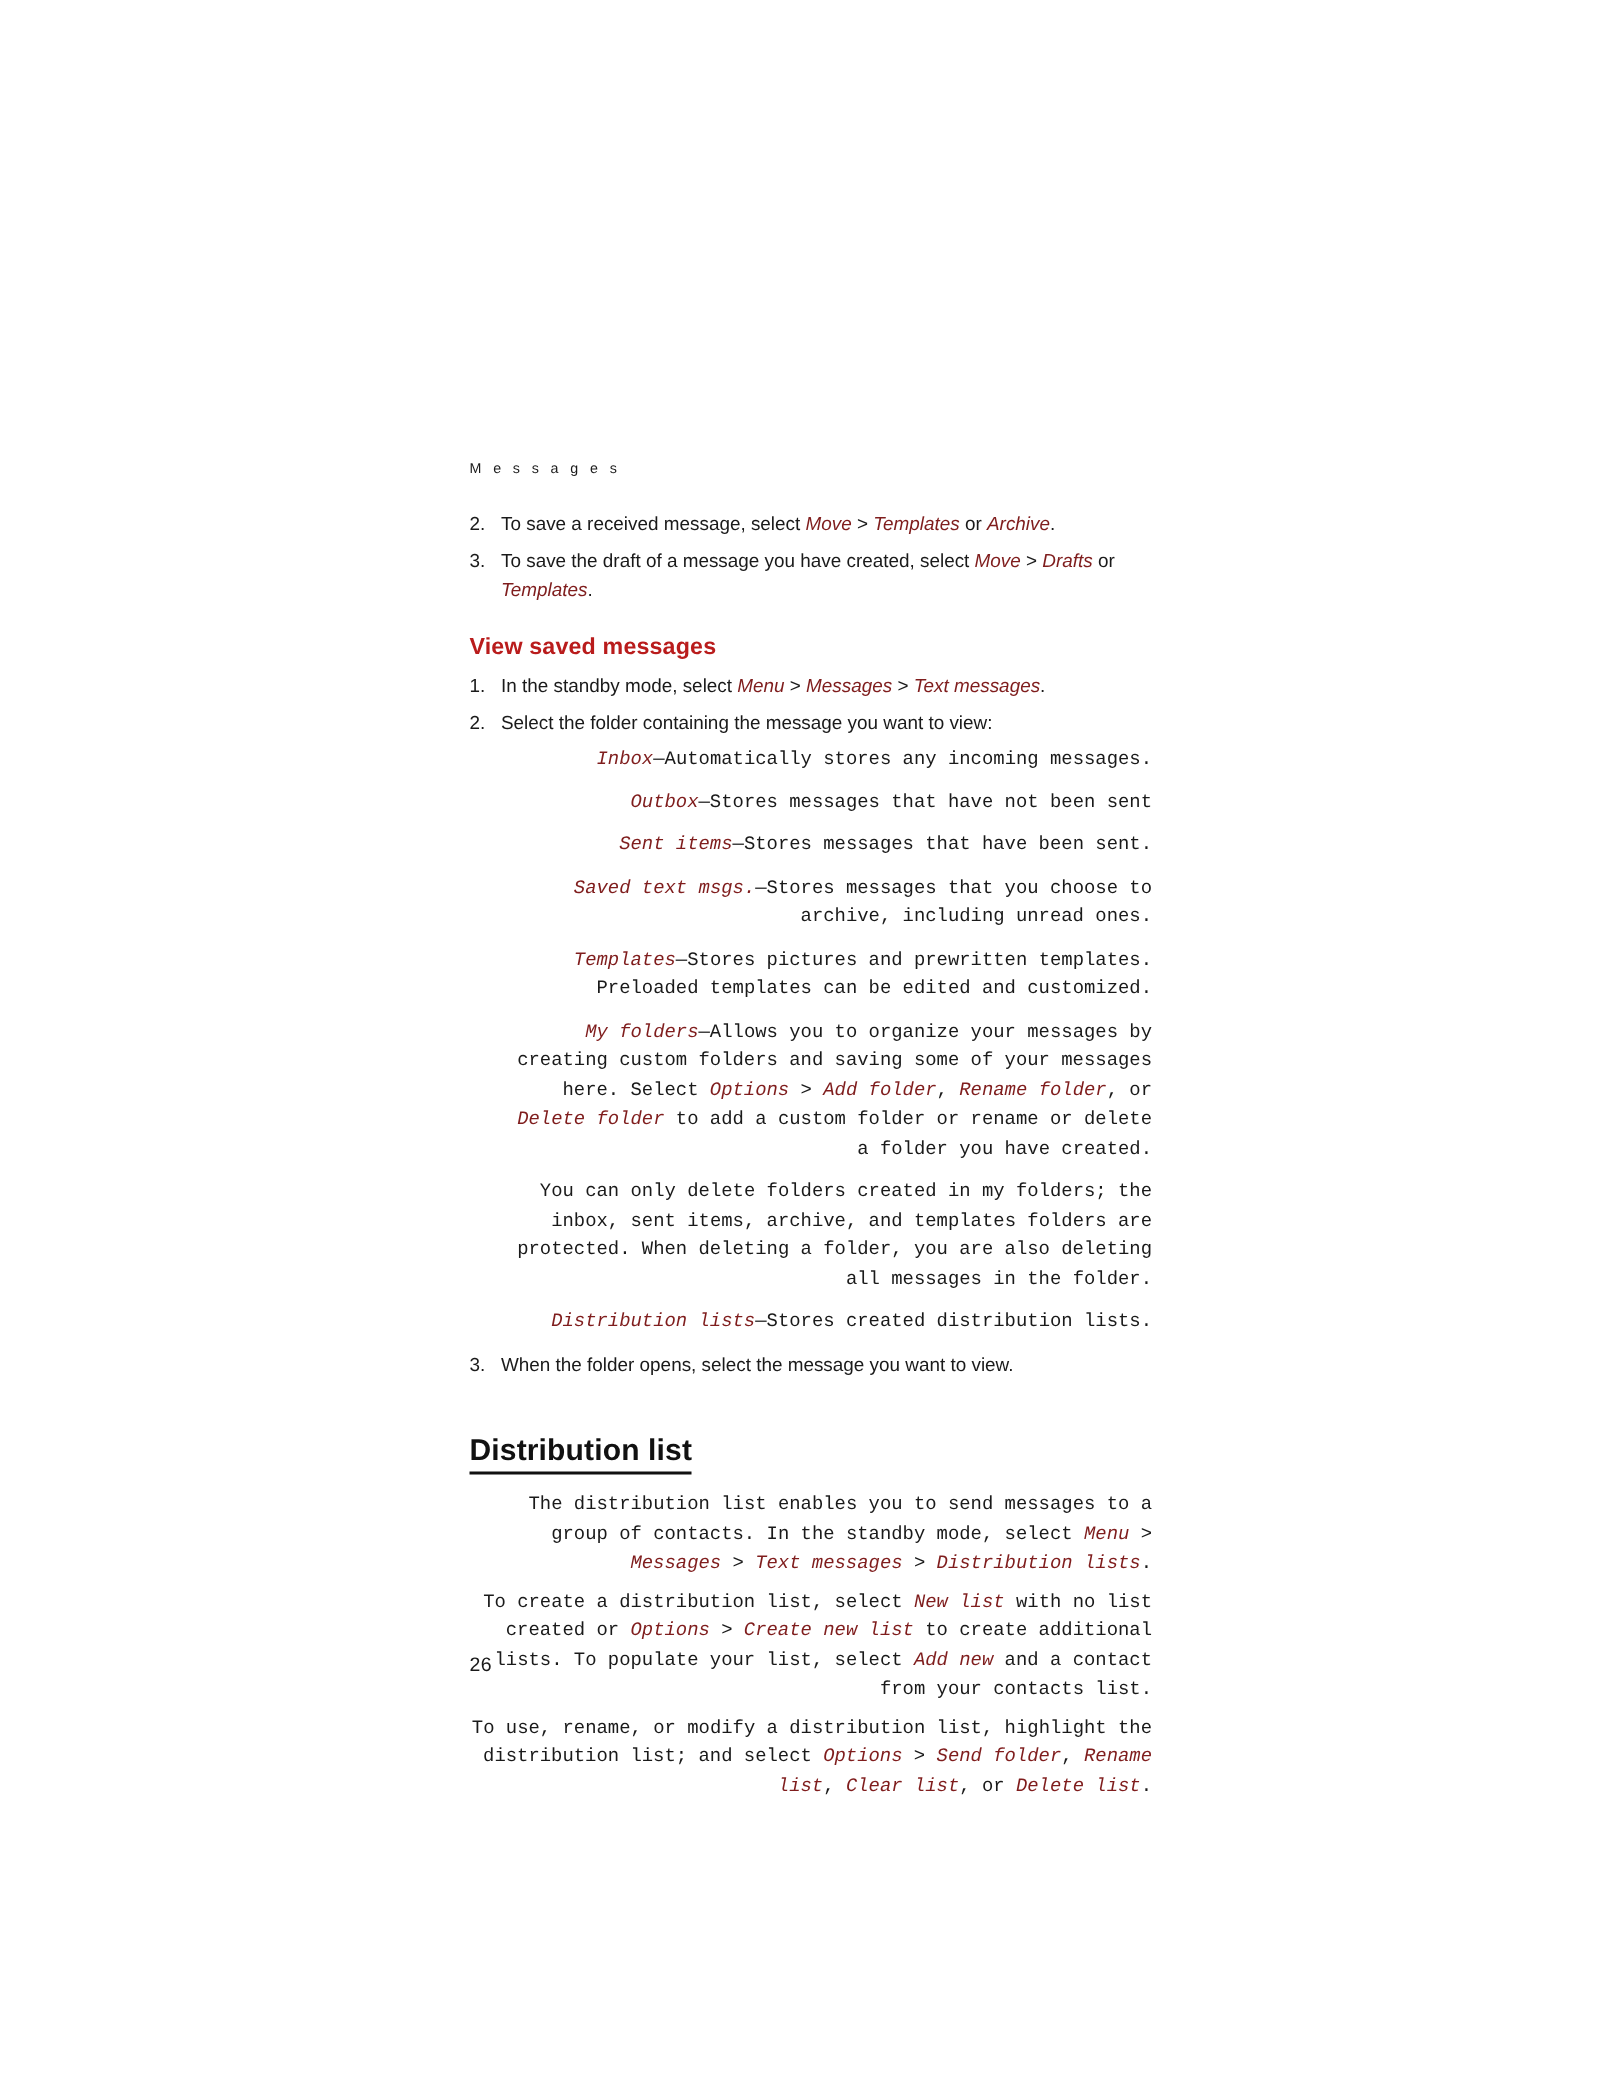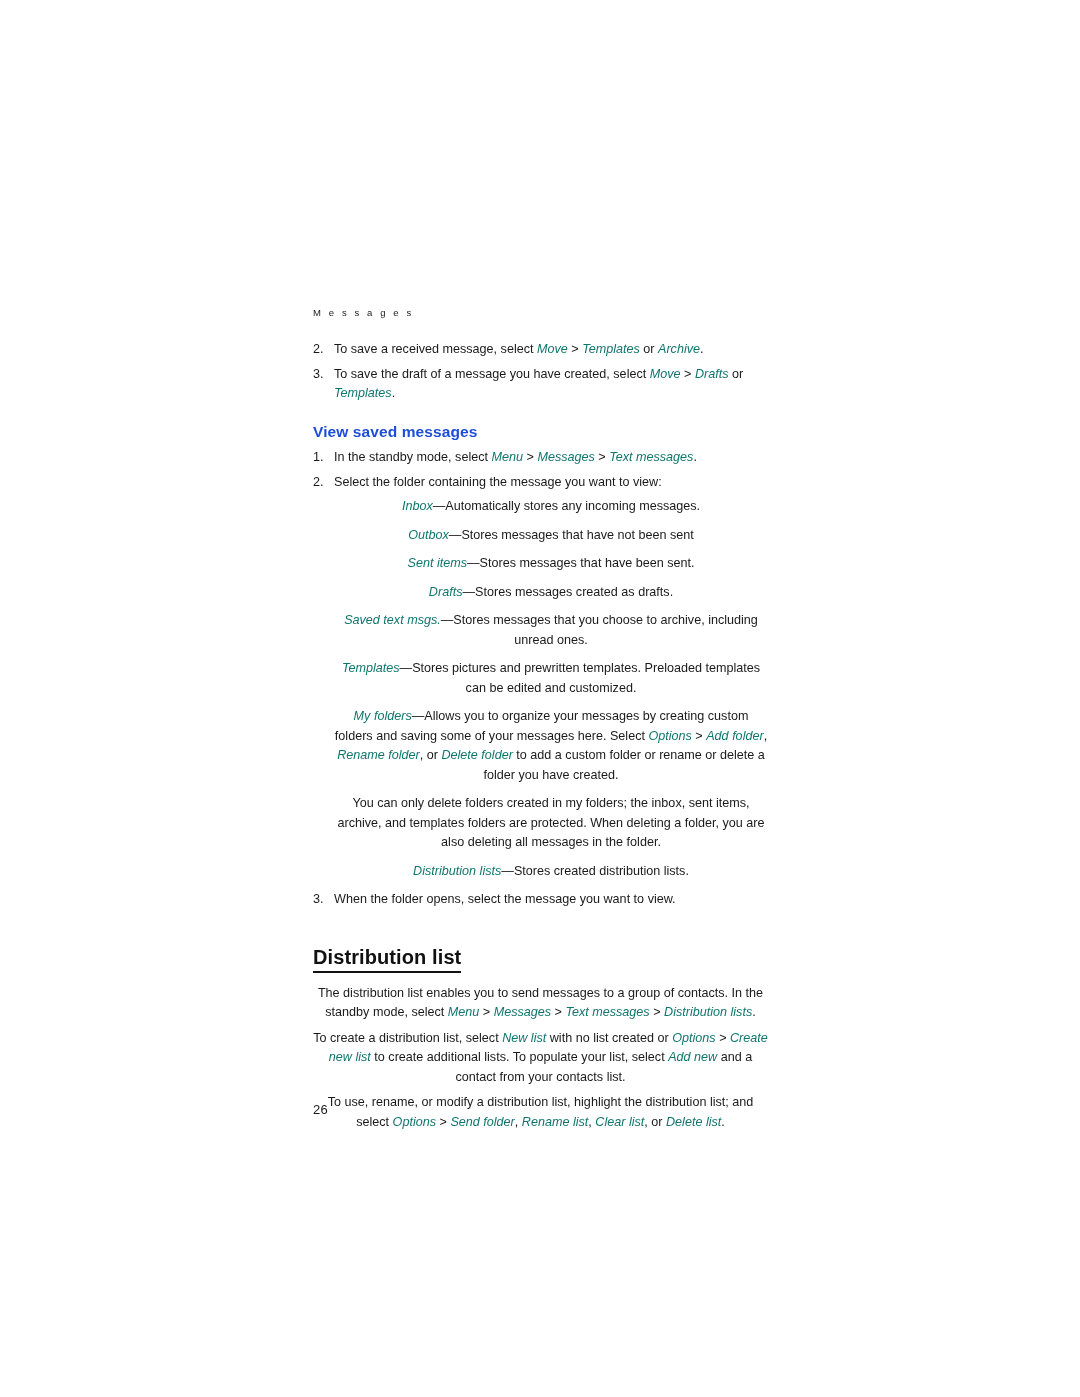--- a/index.html
+++ b/index.html
@@ -30,21 +30,21 @@
     letter-spacing: 2.6px;
     color: #1a1a1a;
     margin: 0 0 22px 0;
     line-height: 1.1;
   }
 
   
   h2.section-heading {
     font-size: 15.5px;
     font-weight: bold;
-    color: #1d4ed8;
+    color: #b91c1c;
     margin: 18px 0 7px 0;
     line-height: 1.25;
     letter-spacing: 0.1px;
   }
   h1.chapter-heading {
     font-size: 20px;
     font-weight: bold;
     color: #111111;
     margin: 30px 0 11px 0;
     line-height: 1.2;
@@ -55,21 +55,22 @@
     text-align: center;
   }
   .chapter-heading-wrap { line-height: 0; }
 
   
   p.body-text {
     font-size: 12.6px;
     line-height: 19.5px;
     margin: 0 0 9px 0;
     color: #1a1a1a;
-    text-align: center;
+    text-align: right;
+    font-family: Liberation Mono, monospace;
   }
   p.body-text.tight { margin-bottom: 6px; }
 
   
   ol.num-list {
     list-style: none;
     margin: 0;
     padding: 0;
   }
   ol.num-list > li {
@@ -92,21 +93,21 @@
   
   .indent-block {
     padding-left: 21px;
   }
   .indent-block p.body-text {
     margin-bottom: 9px;
   }
 
   
   .ui {
-    color: #0f766e;
+    color: #7f1d1d;
     font-style: italic;
   }
 
   
   .page-number {
     position: absolute;
     left: 313px;
     top: 1102px;
     font-size: 13px;
     font-weight: normal;
@@ -142,21 +143,20 @@
     <li>
       <span class="num">2.</span>
       <span class="rich"><span>Select the folder containing the message you want to view:</span></span>
     </li>
   </ol>
 
   <div class="indent-block">
     <p class="body-text rich"><span class="ui">Inbox</span><span>—Automatically stores any incoming messages.</span></p>
     <p class="body-text rich"><span class="ui">Outbox</span><span>—Stores messages that have not been sent</span></p>
     <p class="body-text rich"><span class="ui">Sent items</span><span>—Stores messages that have been sent.</span></p>
-    <p class="body-text rich"><span class="ui">Drafts</span><span>—Stores messages created as drafts.</span></p>
     <p class="body-text rich"><span class="ui">Saved text msgs.</span><span>—Stores messages that you choose to archive, including unread ones.</span></p>
     <p class="body-text rich"><span class="ui">Templates</span><span>—Stores pictures and prewritten templates. Preloaded templates can be edited and customized.</span></p>
     <p class="body-text rich"><span class="ui">My folders</span><span>—Allows you to organize your messages by creating custom folders and saving some of your messages here. Select </span><span class="ui">Options</span><span> &gt; </span><span class="ui">Add folder</span><span>, </span><span class="ui">Rename folder</span><span>, or </span><span class="ui">Delete folder</span><span> to add a custom folder or rename or delete a folder you have created.</span></p>
     <p class="body-text rich"><span>You can only delete folders created in my folders; the inbox, sent items, archive, and templates folders are protected. When deleting a folder, you are also deleting all messages in the folder.</span></p>
     <p class="body-text rich"><span class="ui">Distribution lists</span><span>—Stores created distribution lists.</span></p>
   </div>
 
   <ol class="num-list">
     <li>
       <span class="num">3.</span>

